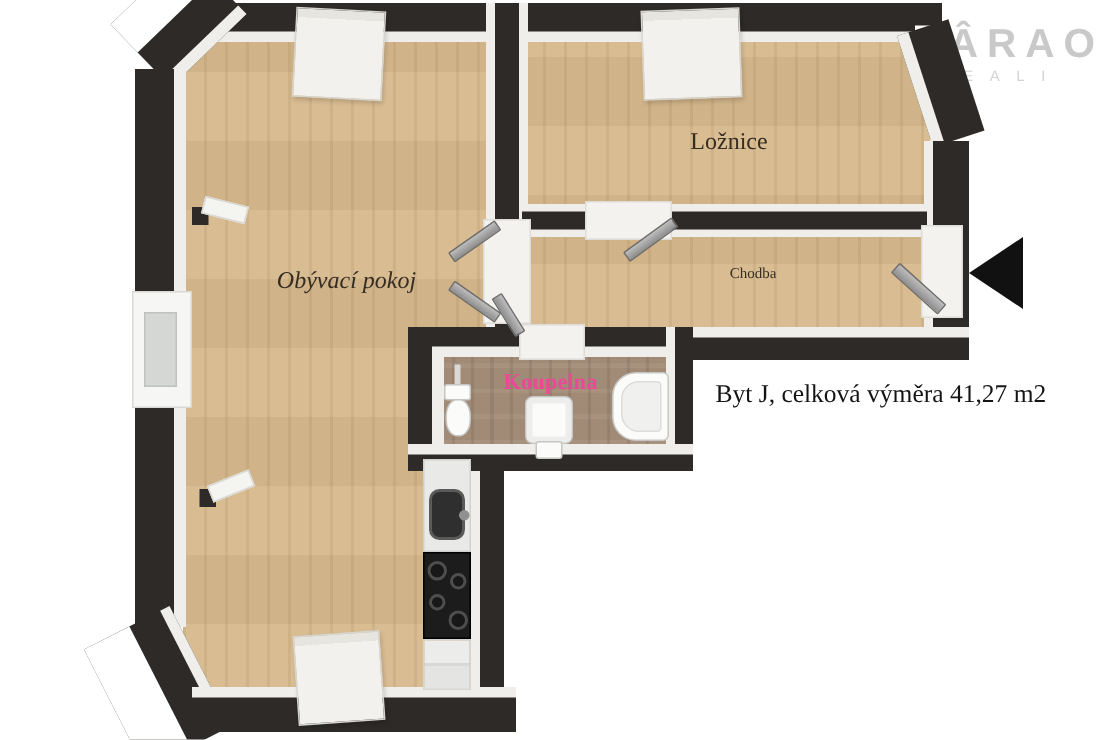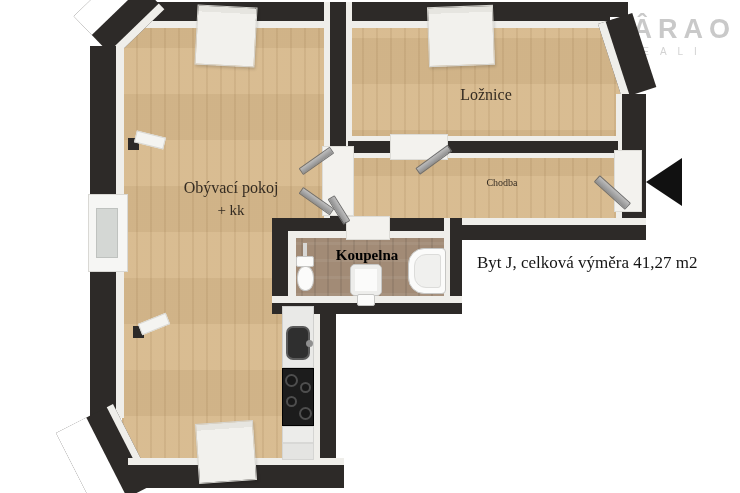--- a/index.html
+++ b/index.html
@@ -128,21 +128,20 @@
 <div class="abs" style="left:286px;top:326px;width:24px;height:34px;background:#2f2f2f;border:2px solid #5a5a5a;border-radius:7px;box-sizing:border-box;z-index:6;"></div>
 <div class="abs" style="left:306px;top:340px;width:7px;height:7px;background:#909090;border-radius:50%;z-index:7;"></div>
 <div class="abs" style="left:282px;top:368px;width:32px;height:58px;background:#1c1c1c;border:1px solid #000;box-sizing:border-box;z-index:6;">
   <span class="burner" style="left:2px;top:5px;width:13px;height:13px;"></span>
   <span class="burner" style="left:17px;top:13px;width:11px;height:11px;"></span>
   <span class="burner" style="left:3px;top:27px;width:11px;height:11px;"></span>
   <span class="burner" style="left:16px;top:38px;width:13px;height:13px;"></span>
 </div>
 <div class="abs" style="left:282px;top:426px;width:32px;height:34px;background:linear-gradient(#ececea 0 47%,#d8d8d6 47% 53%,#e4e4e2 53% 100%);border:1px solid #d5d5d3;box-sizing:border-box;z-index:6;"></div>
 
-<div class="abs room-label" style="left:231px;top:179px;font-size:16px;z-index:7;">
+<div class="abs room-label" style="left:231px;top:179px;font-size:16px;z-index:7;font-style:italic;">
   <div>Obývací pokoj</div>
-  <div style="font-size:15px;margin-top:5px;">+ kk</div>
 </div>
 <div class="abs room-label" style="left:486px;top:86px;font-size:16px;z-index:7;">Ložnice</div>
 <div class="abs room-label" style="left:502px;top:177px;font-size:10px;z-index:7;">Chodba</div>
-<div class="abs room-label" style="left:367px;top:247px;font-size:15px;font-weight:bold;color:#000000;z-index:7;">Koupelna</div>
+<div class="abs room-label" style="left:367px;top:247px;font-size:15px;font-weight:bold;color:#ec4899;z-index:7;">Koupelna</div>
 
 <div class="abs area-label" style="left:477px;top:253px;z-index:7;">Byt J, celková výměra  41,27 m2</div>
 
 </body></html>

